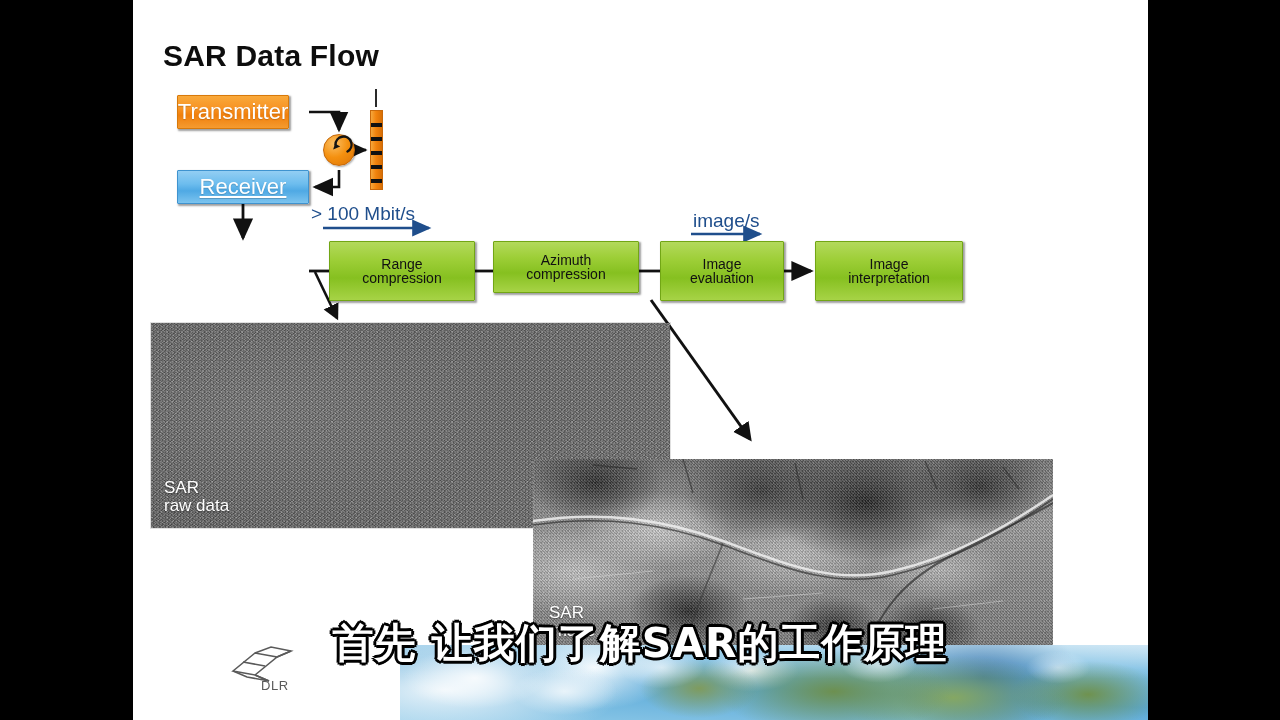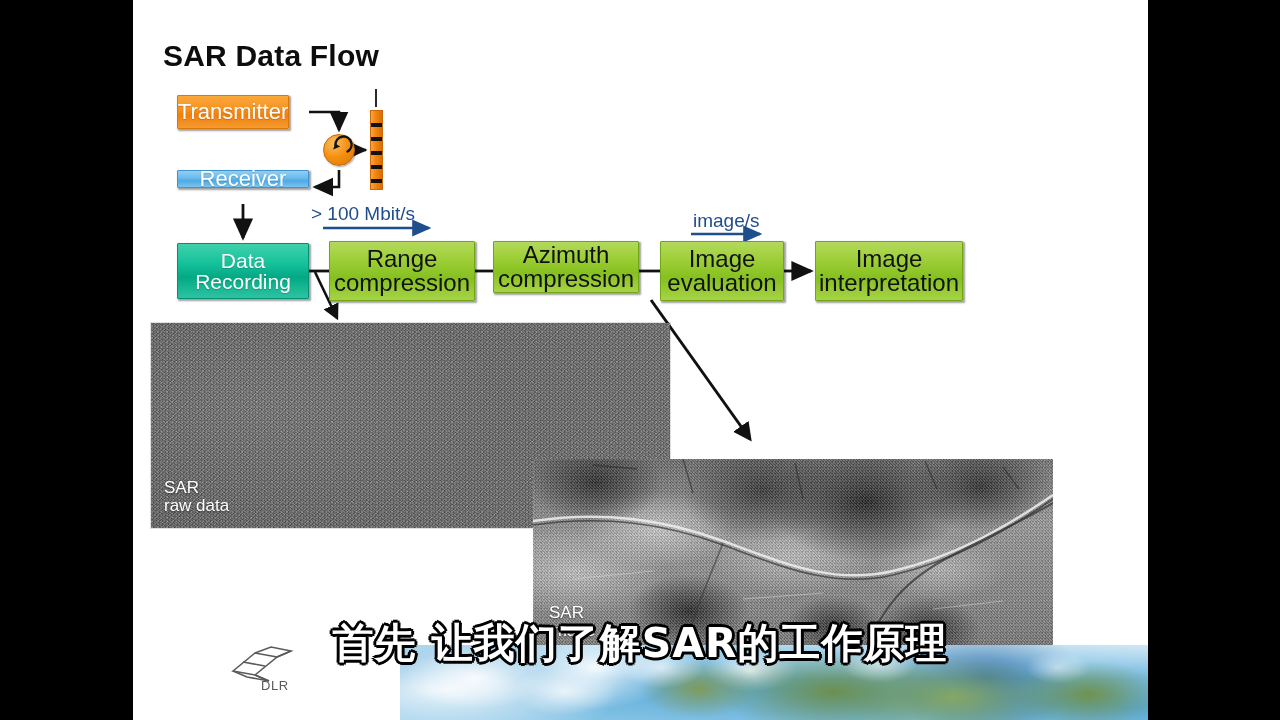--- a/index.html
+++ b/index.html
@@ -51,26 +51,26 @@
     font-size: 22px; text-shadow: 0 1px 1px rgba(0,0,0,.18);
   }
   .box-teal {
     background: linear-gradient(to bottom,#3fd1ab 0%,#17c39c 34%,#03a984 62%,#2ec3a2 100%);
     border: 1px solid #049074; color: #fff;
     font-size: 21px; text-shadow: 0 1px 1px rgba(0,0,0,.18);
   }
   .box-green {
     background: linear-gradient(to bottom,#b3d95c 0%,#9ecf38 30%,#86c020 62%,#a7d346 100%);
     border: 1px solid #72a615; color: #111;
-    font-size: 24px;
+    font-size: 14px;
   }
 
   
   #box-transmitter { left: 44px;  top: 95px;  width: 112px; height: 34px; }
-  #box-receiver    { left: 44px;  top: 170px; width: 132px; height: 18px; }
+  #box-receiver    { left: 44px;  top: 170px; width: 132px; height: 34px; text-decoration: underline; }
   #box-datarec     { left: 44px;  top: 243px; width: 132px; height: 56px; }
   #box-rangecomp   { left: 196px; top: 241px; width: 146px; height: 60px; }
   #box-azimuthcomp { left: 360px; top: 241px; width: 146px; height: 52px; align-items: center; }
   #box-imgeval     { left: 527px; top: 241px; width: 124px; height: 60px; }
   #box-imginterp   { left: 682px; top: 241px; width: 148px; height: 60px; }
 
   
   #antenna {
     position: absolute; left: 237px; top: 110px; width: 13px; height: 80px;
     background: linear-gradient(to right,#f5a73c 0%,#f2830d 45%,#d86f05 100%);
@@ -289,24 +289,20 @@
     </div>
 
     <div class="gbox box-orange" id="box-transmitter">
       <span>Transmitter</span>
     </div>
 
     <div class="gbox box-blue" id="box-receiver">
       <span>Receiver</span>
     </div>
 
-    <div class="gbox box-teal" id="box-datarec">
-      <span>Data</span>
-      <span>Recording</span>
-    </div>
 
     <div class="gbox box-green" id="box-rangecomp">
       <span>Range</span>
       <span>compression</span>
     </div>
 
     <div class="gbox box-green" id="box-azimuthcomp">
       <span>Azimuth</span>
       <span>compression</span>
     </div>

